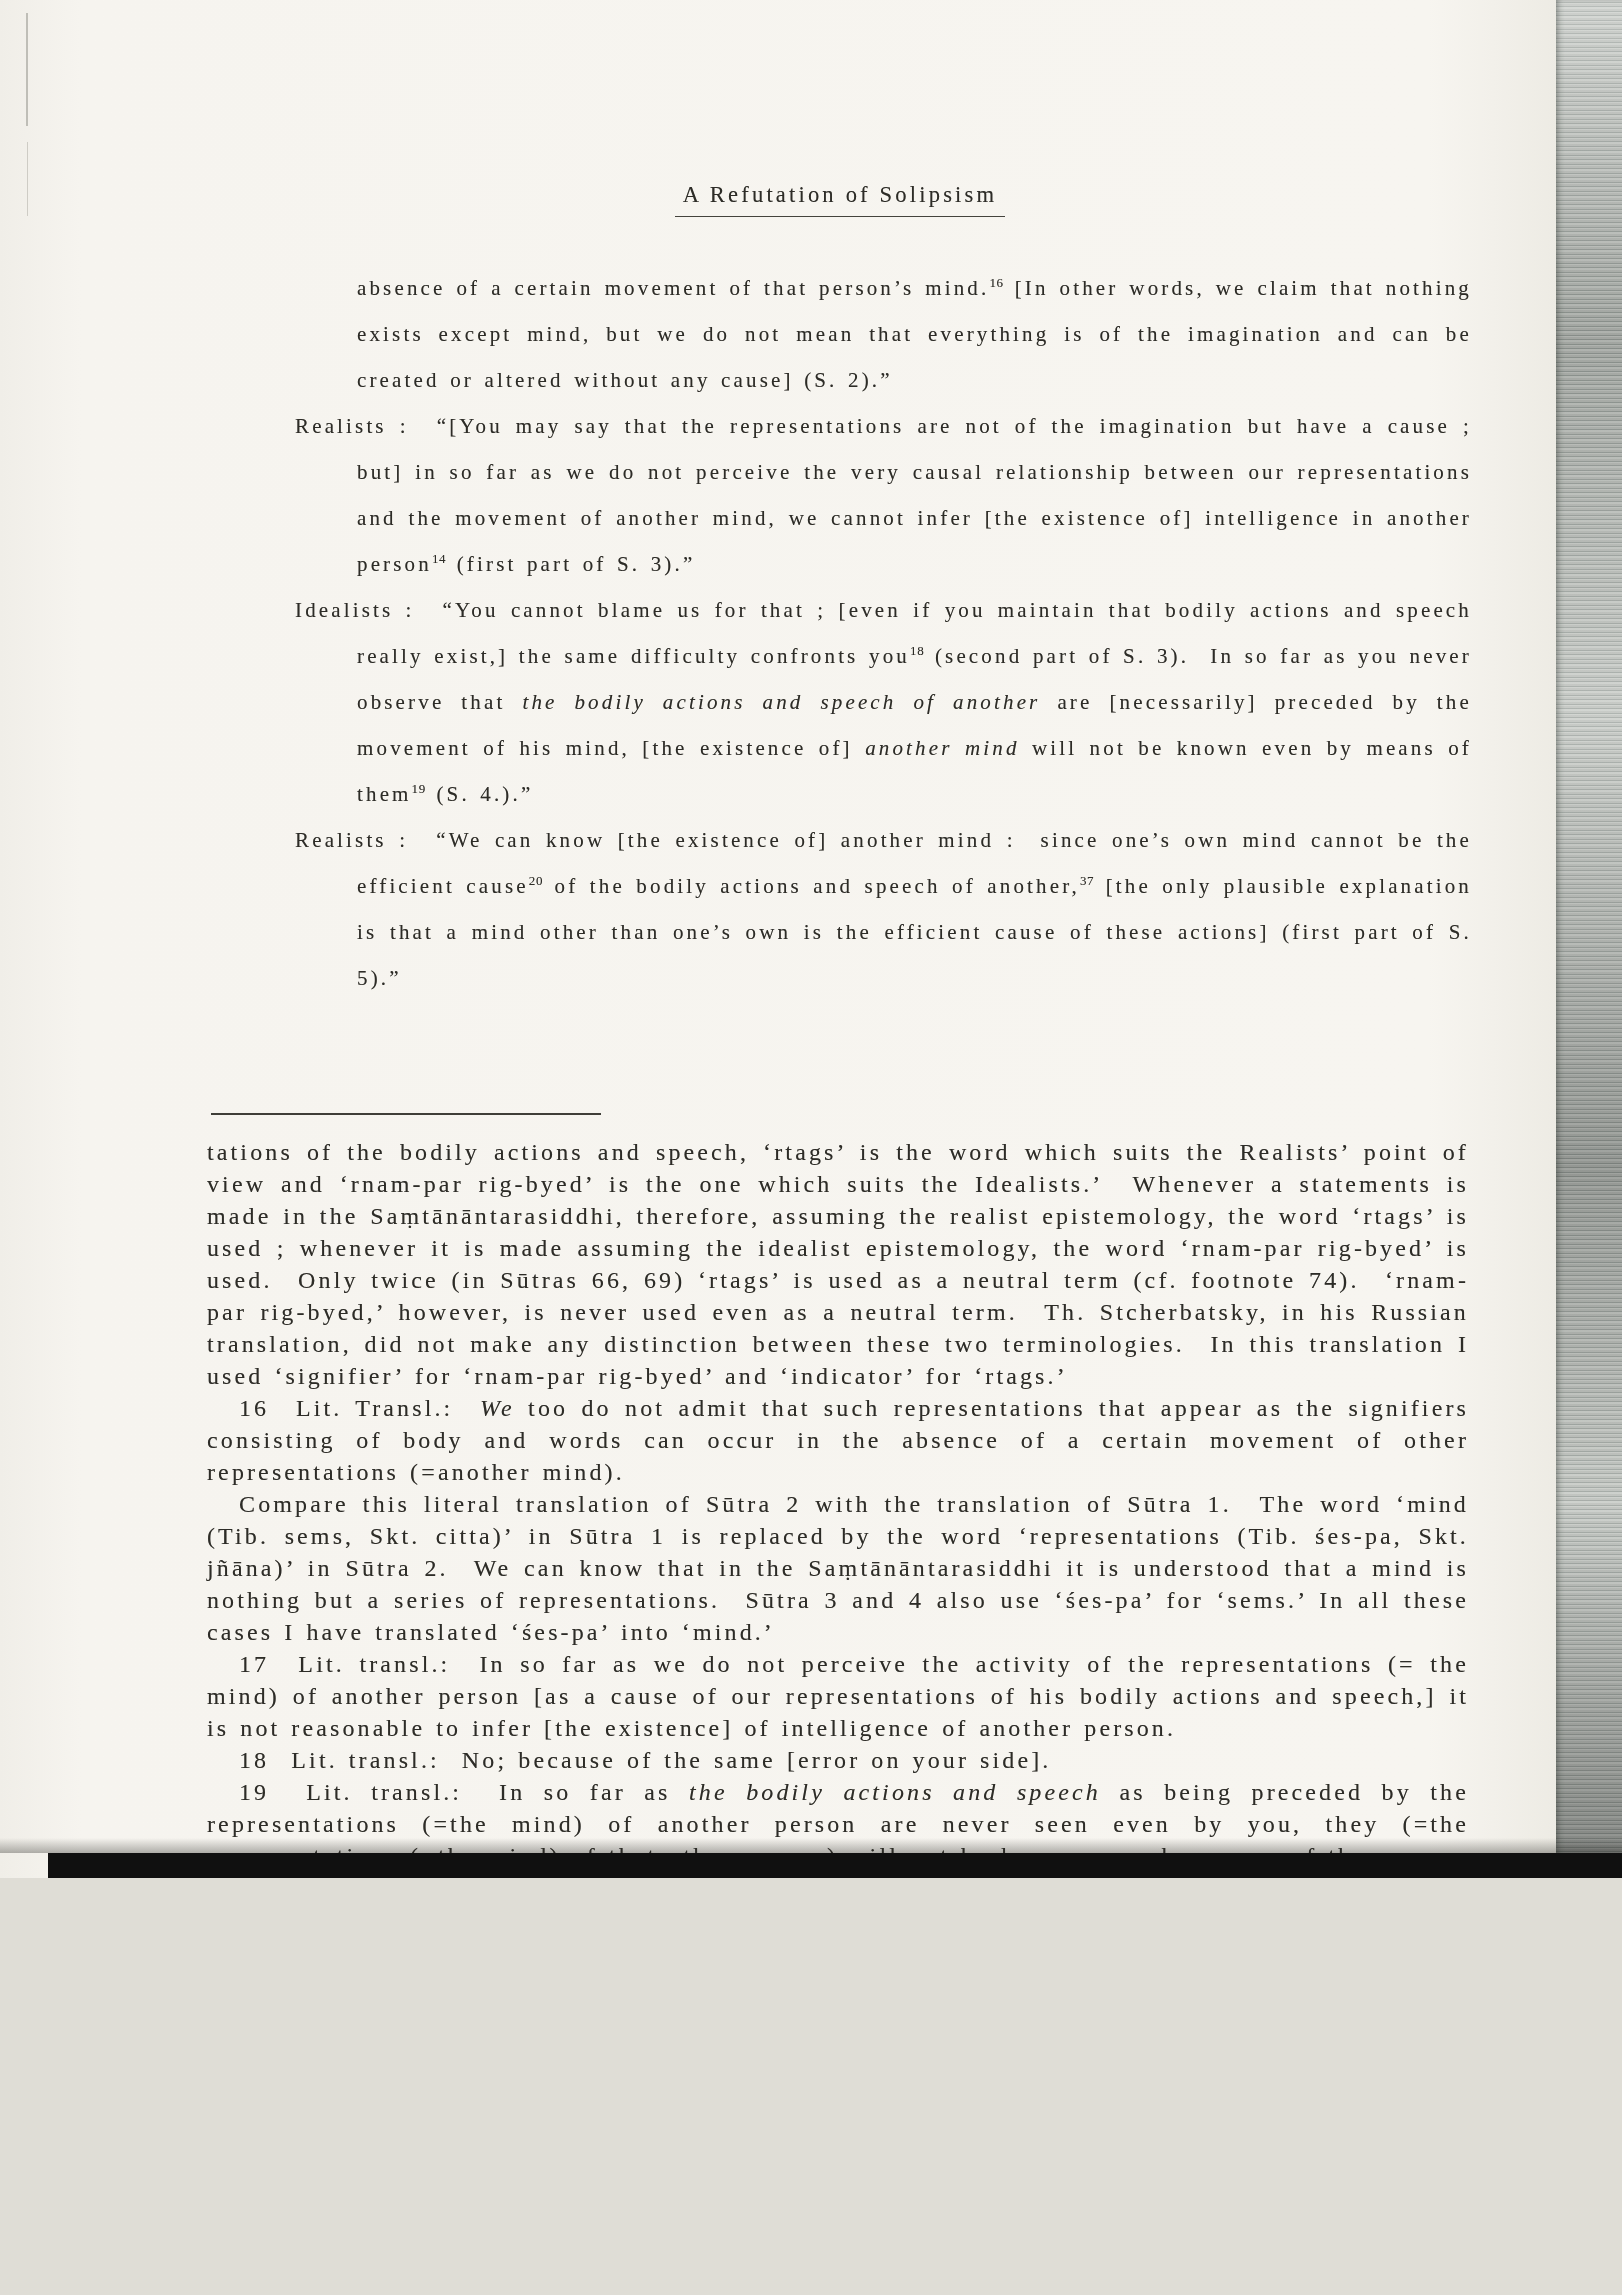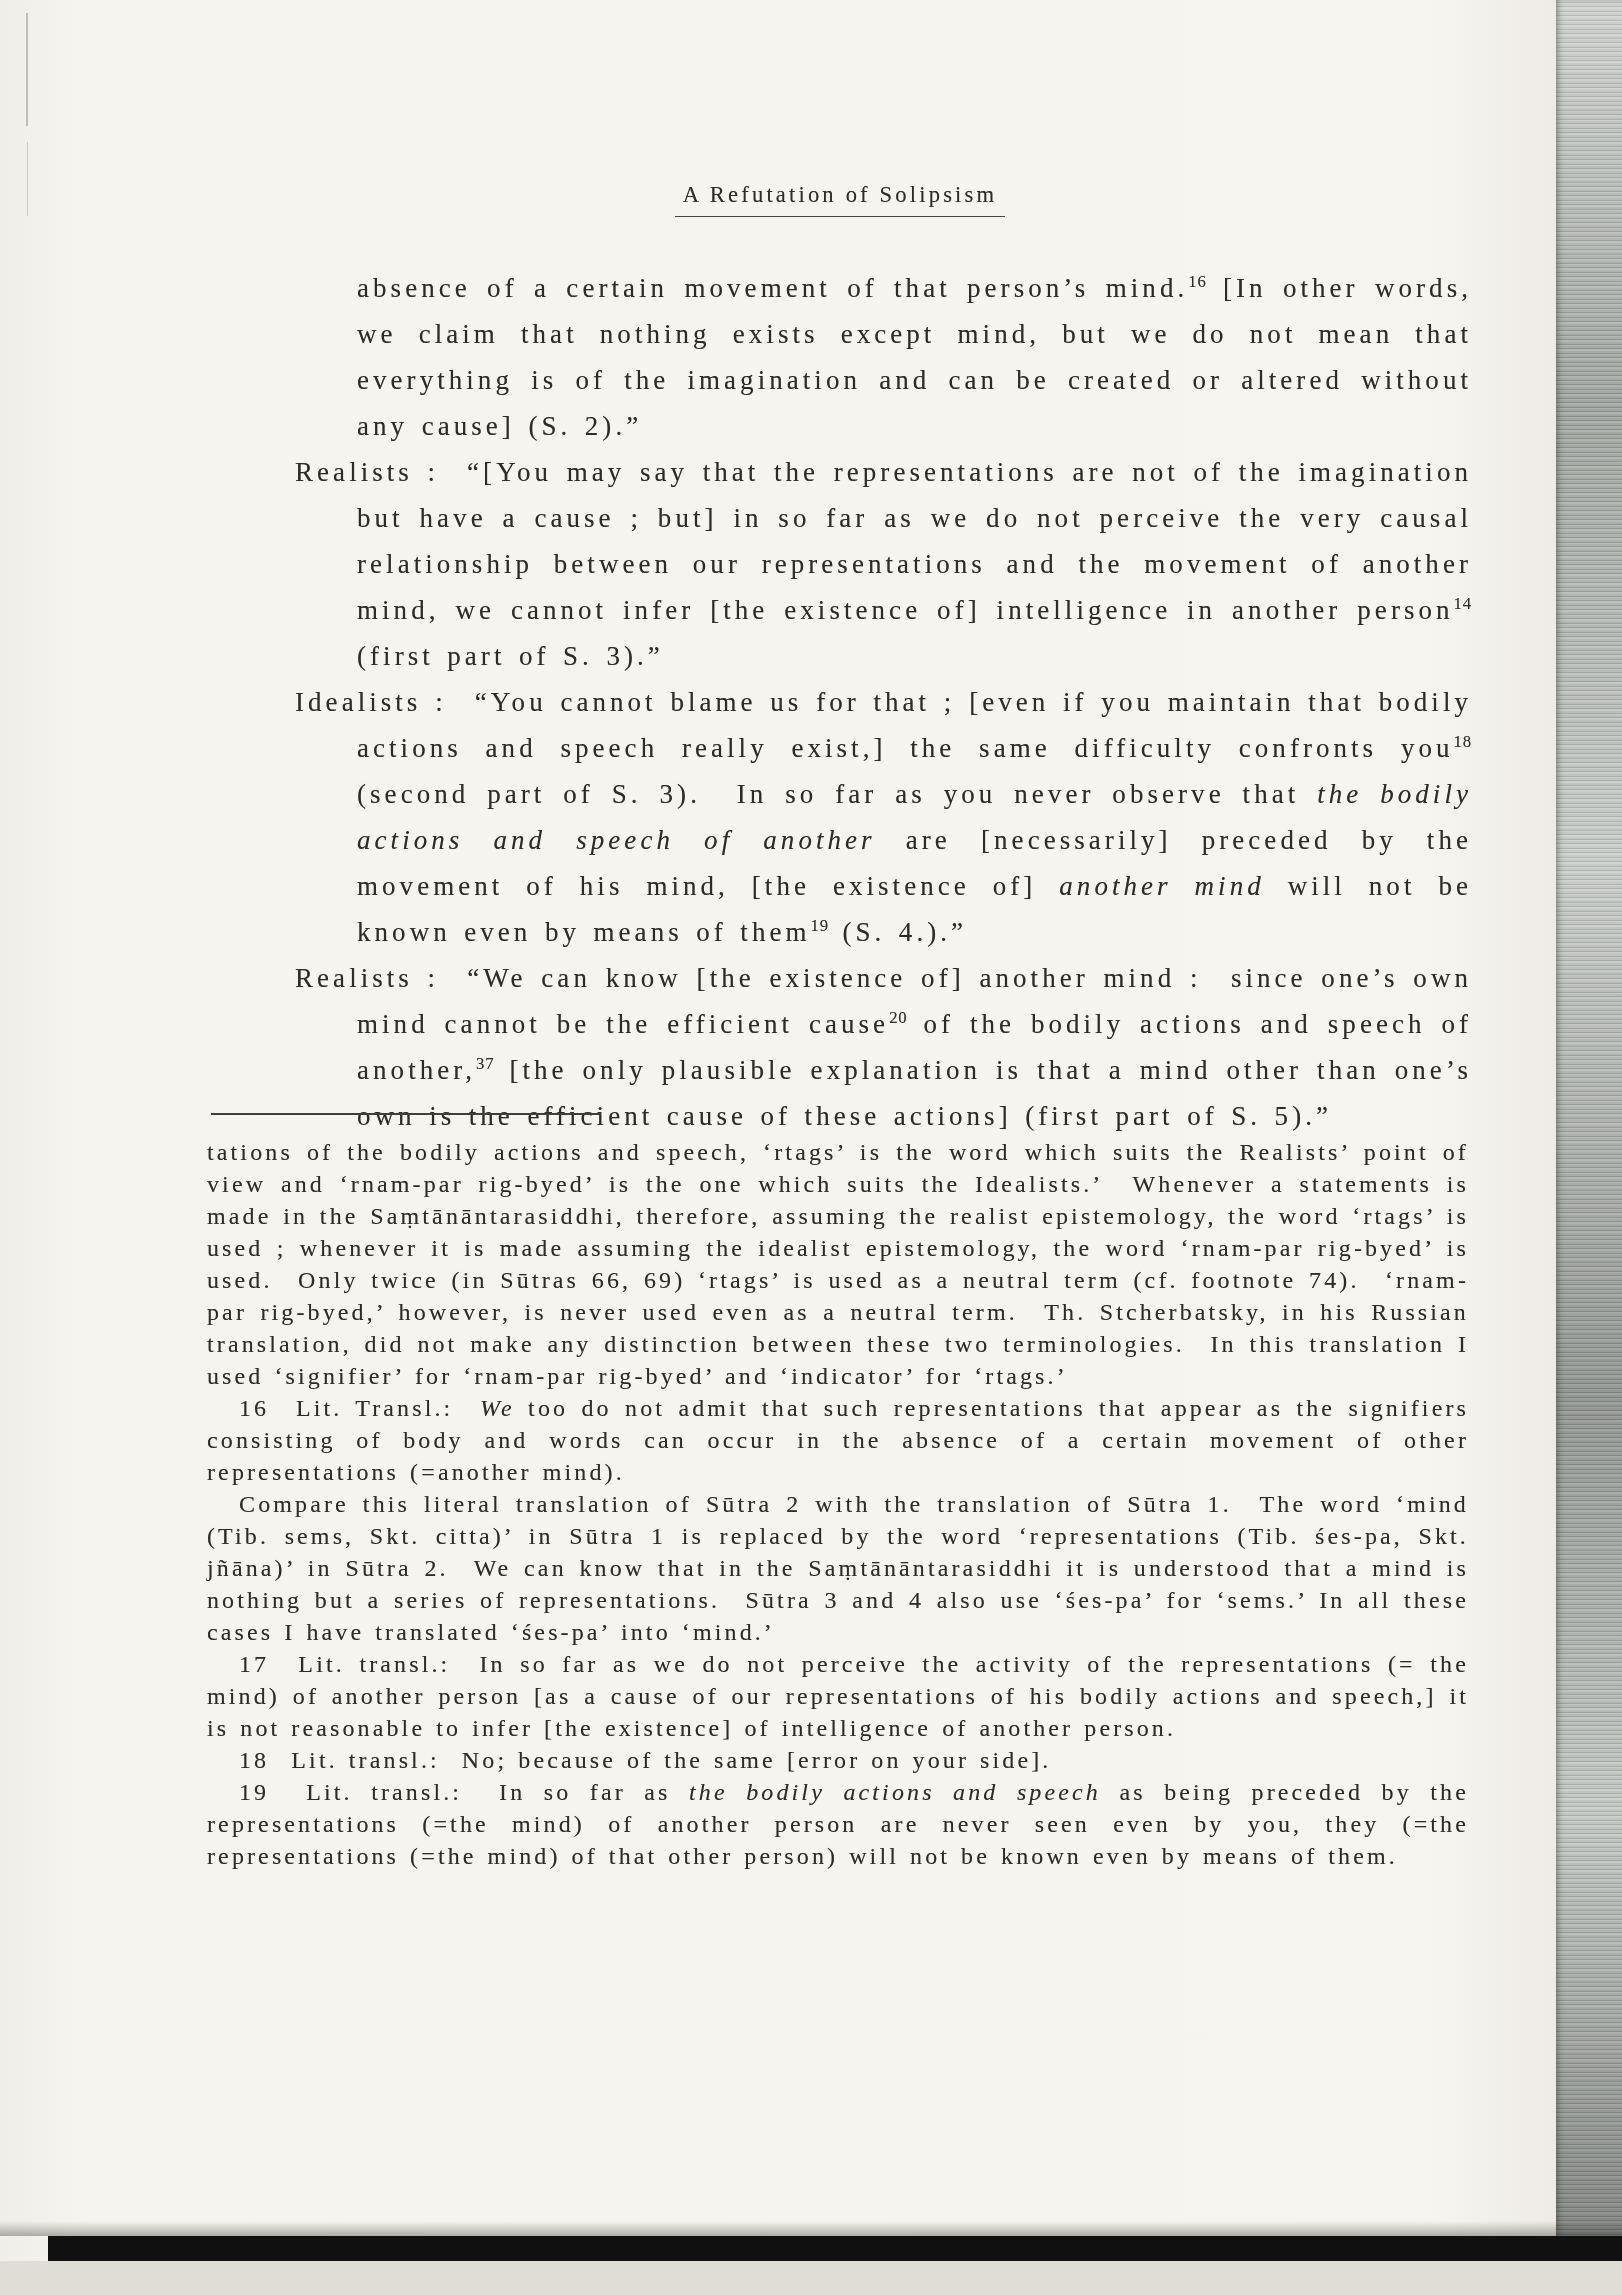--- a/index.html
+++ b/index.html
@@ -4,21 +4,21 @@
 <style>
   * { margin: 0; padding: 0; box-sizing: border-box; }
   html, body { width: 1623px; height: 2295px; }
   body {
     background: #dfddd6;
     font-family: "Liberation Serif", "DejaVu Serif", serif;
   }
   .page {
     position: relative;
     width: 1623px;
-    height: 2261px;
+    height: 1878px;
     overflow: hidden;
     color: #2d2c27;
     background:
       linear-gradient(to right, #f0eee8 0%, #f6f4ef 5%, #f7f5f0 88%, #edebe4 96%, #e4e2da 100%);
     text-shadow: 0 0 0.6px rgba(45,44,40,0.35);
   }
 
   
   .edge-strip {
     position: absolute; top: 0; right: 0; width: 67px; height: 100%;
@@ -60,21 +60,21 @@
     font-size: 22.6px;
     letter-spacing: 0.14em;
     padding: 0 8px 8px 8px;
     border-bottom: 1.7px solid #44433d;
     white-space: nowrap;
   }
 
   
   .body-text {
     position: absolute; left: 210px; top: 265px; width: 1262px;
-    font-size: 27px;
+    font-size: 21px;
     line-height: 46px;
     letter-spacing: 0.15em;
     word-spacing: 0.10em;
     text-align: justify;
   }
   .para { padding-left: 147px; }
   .para.with-speaker { text-indent: -62px; }
   .speaker { margin-right: 28px; }
   sup { font-size: 62%; line-height: 0; vertical-align: super; letter-spacing: 0.05em; }
 

